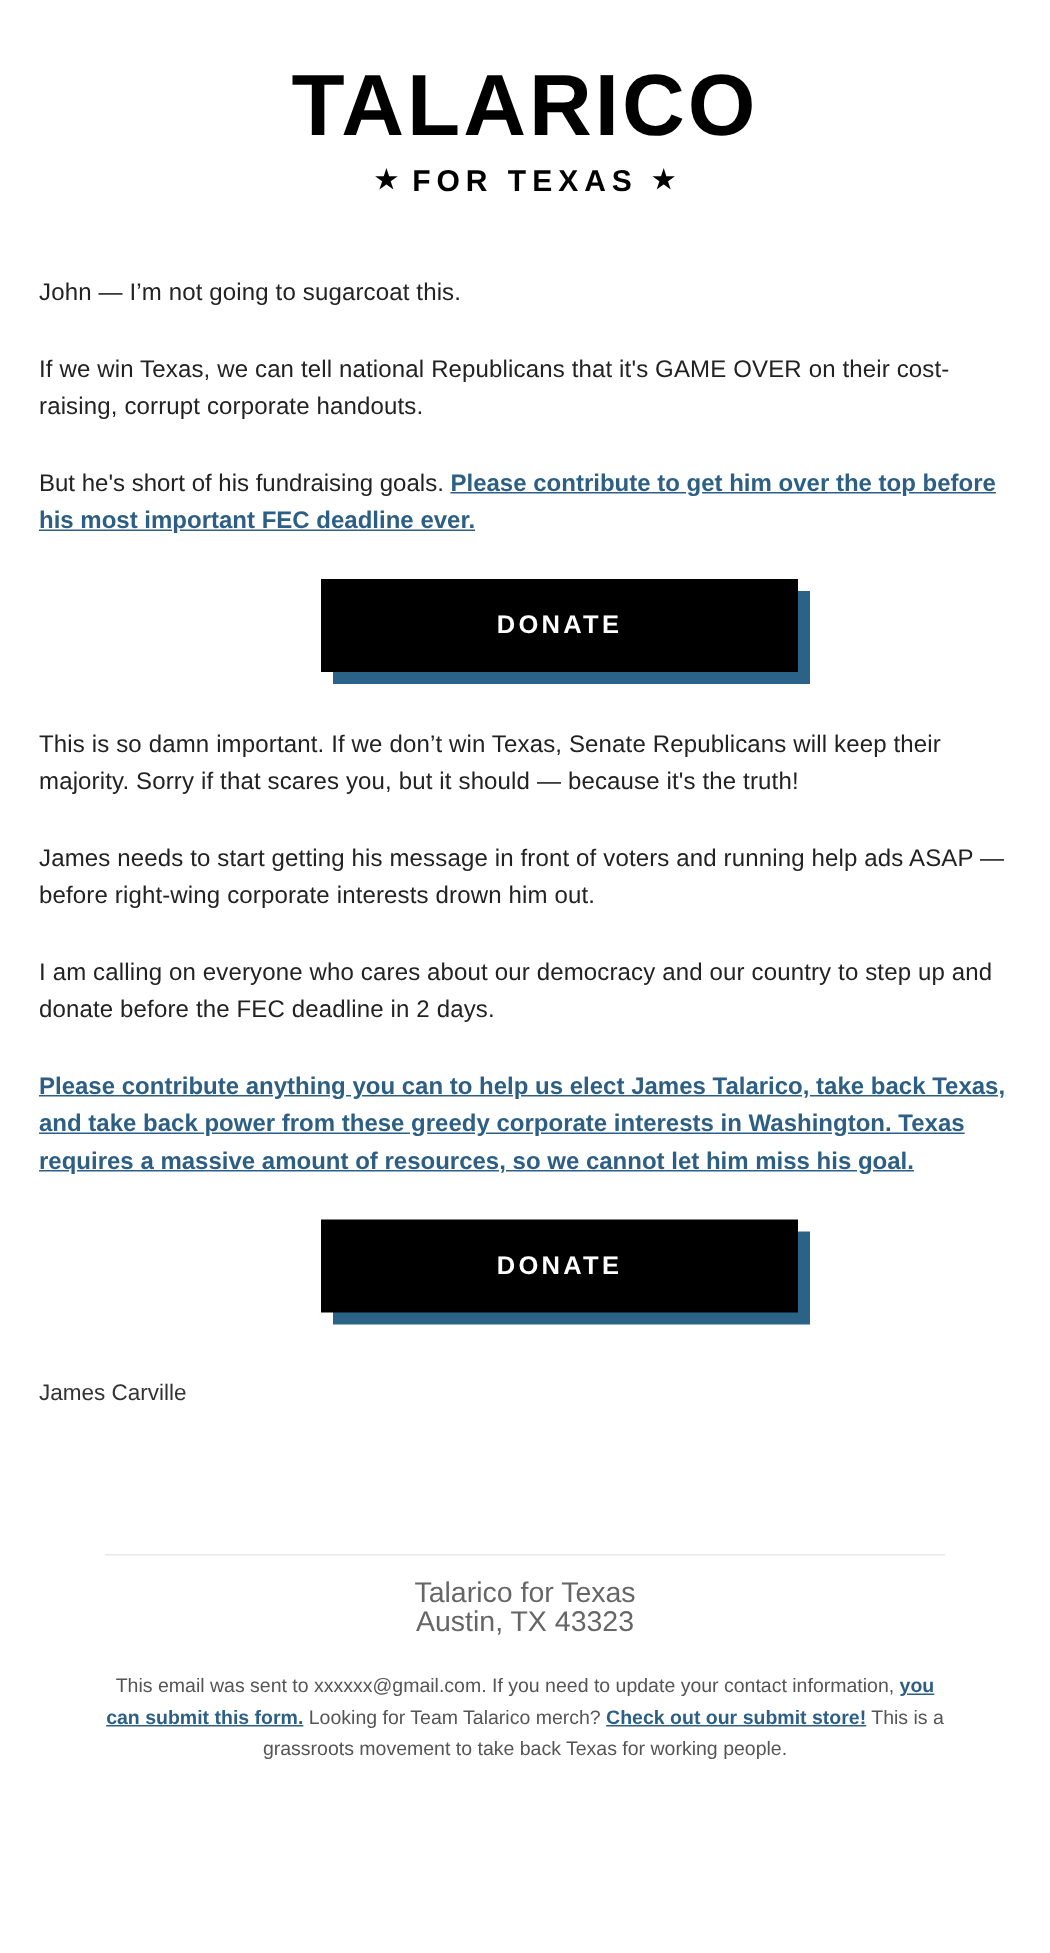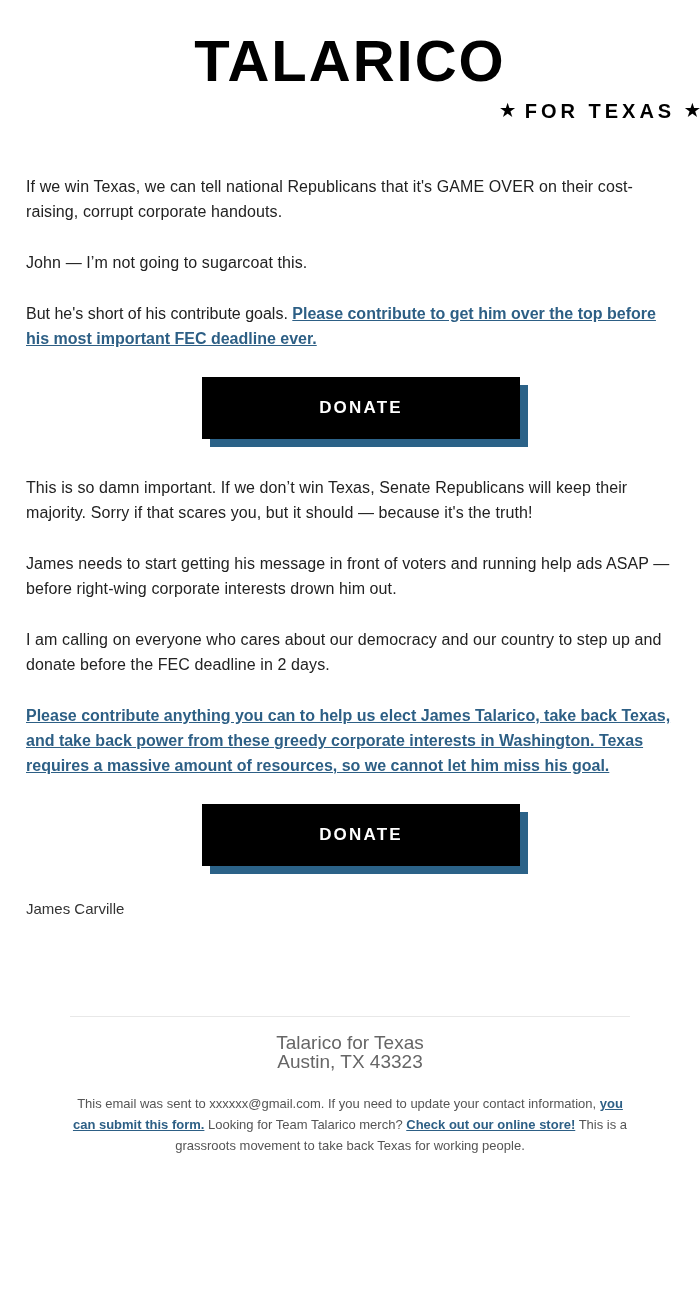--- a/index.html
+++ b/index.html
@@ -15,41 +15,40 @@
     overflow: hidden;
   }
 
   .email {
     width: 700px;
     position: relative;
   }
 
   
   .logo-block {
-    padding-top: 30px;
+    padding-top: 40px;
     text-align: center;
   }
   .logo-word {
     font-family: "Liberation Sans", sans-serif;
     font-weight: bold;
     font-size: 58px;
     line-height: 62px;
     letter-spacing: 2px;
     color: #000000;
     margin: 0;
   }
   .logo-sub {
     font-family: "Liberation Sans", sans-serif;
     font-weight: bold;
     font-size: 20px;
     line-height: 26px;
     letter-spacing: 4px;
     color: #000000;
     margin: 6px 0 0 0;
-    text-align: right;
   }
   .logo-sub .star {
     font-size: 17px;
     letter-spacing: 0;
     position: relative;
     top: -2px;
   }
 
   
   .body-block {
@@ -82,21 +81,21 @@
     font-size: 15px;
     line-height: 22px;
     color: #333333;
     margin: 0;
     padding: 0 26px;
   }
 
   
   .btn-row {
     padding: 0 36px;
-    margin: 0;
+    margin: 12px;
   }
   .btn-wrap {
     position: relative;
     width: 318px;
     height: 62px;
     margin-left: 166px;
   }
   .btn-shadow {
     position: absolute;
     left: 8px;
@@ -162,23 +161,23 @@
 <body>
 
 <div class="email">
 
   <div class="logo-block">
     <div class="logo-word">TALARICO</div>
     <div class="logo-sub"><span class="star">★</span> <span>FOR TEXAS</span> <span class="star">★</span></div>
   </div>
 
   <div class="body-block">
+    <p class="copy">John — I’m not going to sugarcoat this.</p>
     <p class="copy">If we win Texas, we can tell national Republicans that it's GAME OVER on their cost-raising, corrupt corporate handouts.</p>
-    <p class="copy">John — I’m not going to sugarcoat this.</p>
-    <p class="link-para"><span>But he's short of his contribute goals. </span><a class="blue-link" href="#">Please contribute to get him over the top before his most important FEC deadline ever.</a></p>
+    <p class="link-para"><span>But he's short of his fundraising goals. </span><a class="blue-link" href="#">Please contribute to get him over the top before his most important FEC deadline ever.</a></p>
   </div>
 
   <div class="btn-row">
     <div class="btn-wrap">
       <div class="btn-shadow"></div>
       <button class="donate-btn">DONATE</button>
     </div>
   </div>
 
   <div class="body-block" style="margin-top:36px;">
@@ -188,28 +187,28 @@
     <p class="link-para"><a class="blue-link" href="#">Please contribute anything you can to help us elect James Talarico, take back Texas, and take back power from these greedy corporate interests in Washington. Texas requires a massive amount of resources, so we cannot let him miss his goal.</a></p>
   </div>
 
   <div class="btn-row">
     <div class="btn-wrap">
       <div class="btn-shadow"></div>
       <button class="donate-btn">DONATE</button>
     </div>
   </div>
 
-  <p class="signature" style="margin-top:32px;">James Carville</p>
+  <p class="signature" style="margin-top:43px;">James Carville</p>
 
   <hr class="divider" style="margin-top:96px;">
 
   <div class="footer">
 
     <div class="address">
       <div>Talarico for Texas</div>
       <div>Austin, TX 43323</div>
     </div>
 
-    <p class="fine-print"><span>This email was sent to xxxxxx@gmail.com. If you need to update your contact information, </span><a class="blue-link" href="#">you can submit this form.</a><span> Looking for Team Talarico merch? </span><a class="blue-link" href="#">Check out our online store!</a><span> This is a grassroots movement to take back Texas for working people. </span></p>
+    <p class="fine-print"><span>This email was sent to xxxxxx@gmail.com. If you need to update your contact information, </span><a class="blue-link" href="#">you can submit this form.</a><span> Looking for Team Talarico merch? </span><a class="blue-link" href="#">Check out our submit store!</a><span> This is a grassroots movement to take back Texas for working people. </span></p>
 
   </div>
 
 </div>
 
 </body></html>

